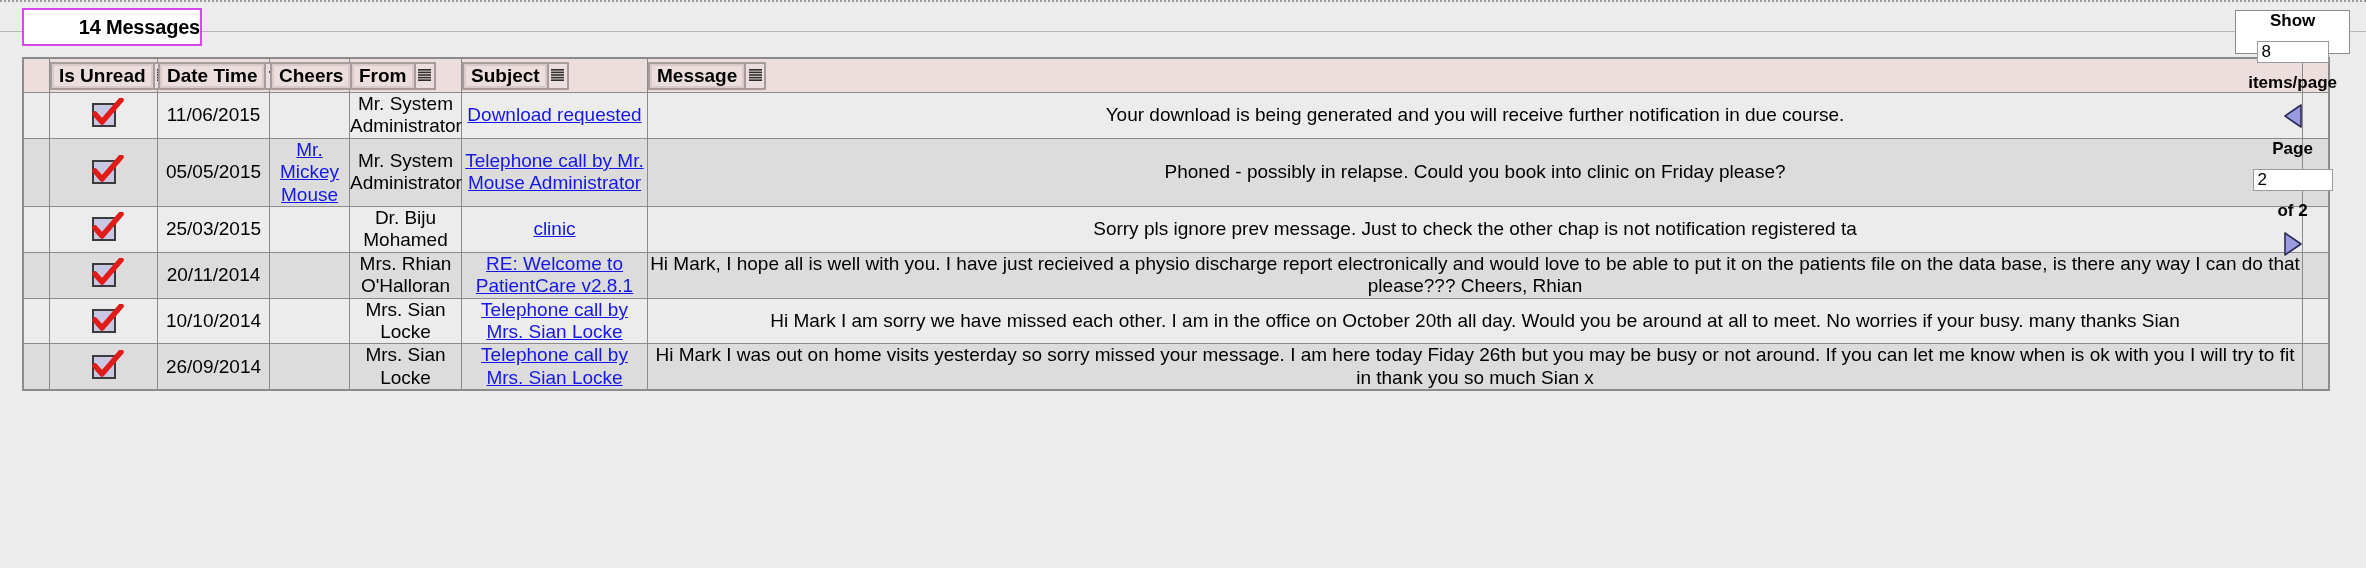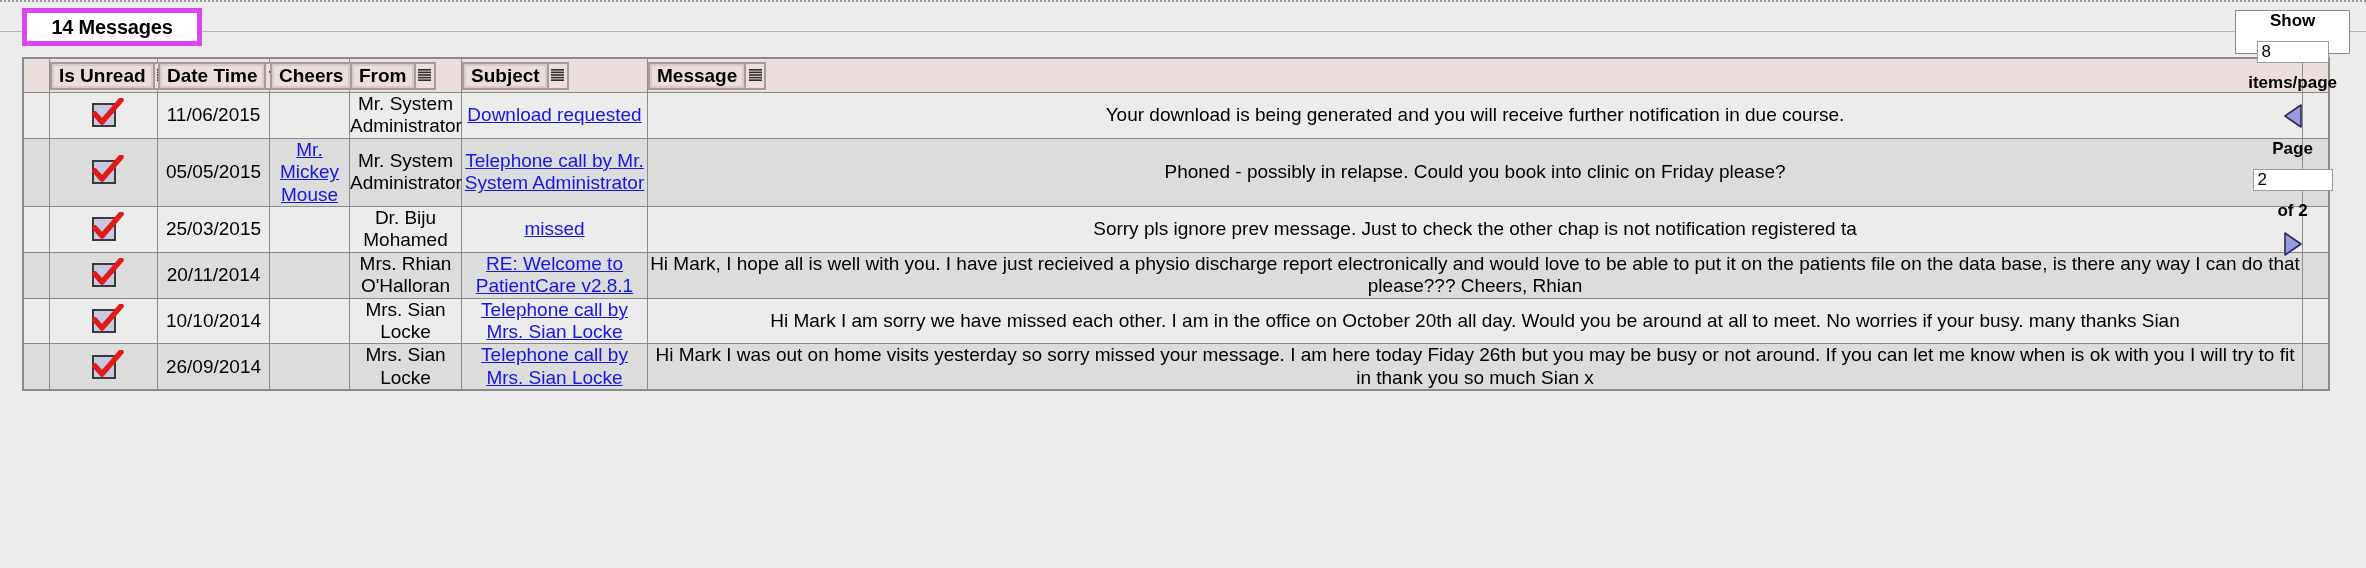--- a/index.html
+++ b/index.html
@@ -25,22 +25,22 @@
     height: 2px;
     border-top: 2px dotted #9a9a9a;
   }
 
   
   .tab-strip {
     position: absolute;
     top: 8px; left: 22px;
     width: 180px; height: 38px;
     background: #ffffff;
-    border: 5px solid #d946ef;
-    display: flex; align-items: center; justify-content: center;
+    border: 2px solid #d946ef;
+    display: flex; align-items: center; justify-content: flex-end;
     z-index: 5;
   }
   .tab-label {
     font-size: 20px; font-weight: bold; color: #000;
     letter-spacing: -0.2px;
     white-space: nowrap;
   }
 
   
   .tab-baseline {
@@ -345,33 +345,33 @@
             <td class="trail"></td>
           </tr>
           <tr class="row-even">
             <td class="lead"></td>
             <td class="cell"><span class="chk"><svg width="34" height="32" viewBox="0 0 34 32">
                   <path d="M5 16 L12 24 L31 2" fill="none" stroke="#e01b18" stroke-width="5.5" stroke-linecap="round" stroke-linejoin="round"></path>
                 </svg></span></td>
             <td class="cell">05/05/2015</td>
             <td class="cell"><a class="link">Mr. Mickey Mouse</a></td>
             <td class="cell">Mr. System Administrator</td>
-            <td class="cell"><a class="link">Telephone call by Mr. System Administrator</a></td>
+            <td class="cell"><a class="link">Telephone call by Mr. Mouse Administrator</a></td>
             <td class="cell msg">Phoned - possibly in relapse. Could you book into clinic on Friday please?</td>
             <td class="trail"></td>
           </tr>
           <tr class="row-odd">
             <td class="lead"></td>
             <td class="cell"><span class="chk"><svg width="34" height="32" viewBox="0 0 34 32">
                   <path d="M5 16 L12 24 L31 2" fill="none" stroke="#e01b18" stroke-width="5.5" stroke-linecap="round" stroke-linejoin="round"></path>
                 </svg></span></td>
             <td class="cell">25/03/2015</td>
             <td class="cell"></td>
             <td class="cell">Dr. Biju Mohamed</td>
-            <td class="cell"><a class="link">missed</a></td>
+            <td class="cell"><a class="link">clinic</a></td>
             <td class="cell msg">Sorry pls ignore prev message. Just to check the other chap is not notification registered ta</td>
             <td class="trail"></td>
           </tr>
           <tr class="row-even">
             <td class="lead"></td>
             <td class="cell"><span class="chk"><svg width="34" height="32" viewBox="0 0 34 32">
                   <path d="M5 16 L12 24 L31 2" fill="none" stroke="#e01b18" stroke-width="5.5" stroke-linecap="round" stroke-linejoin="round"></path>
                 </svg></span></td>
             <td class="cell">20/11/2014</td>
             <td class="cell"></td>

